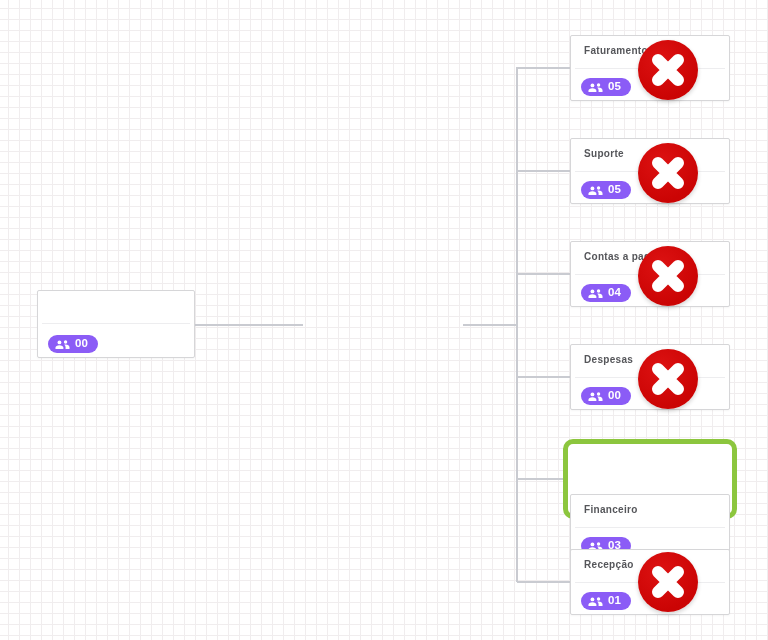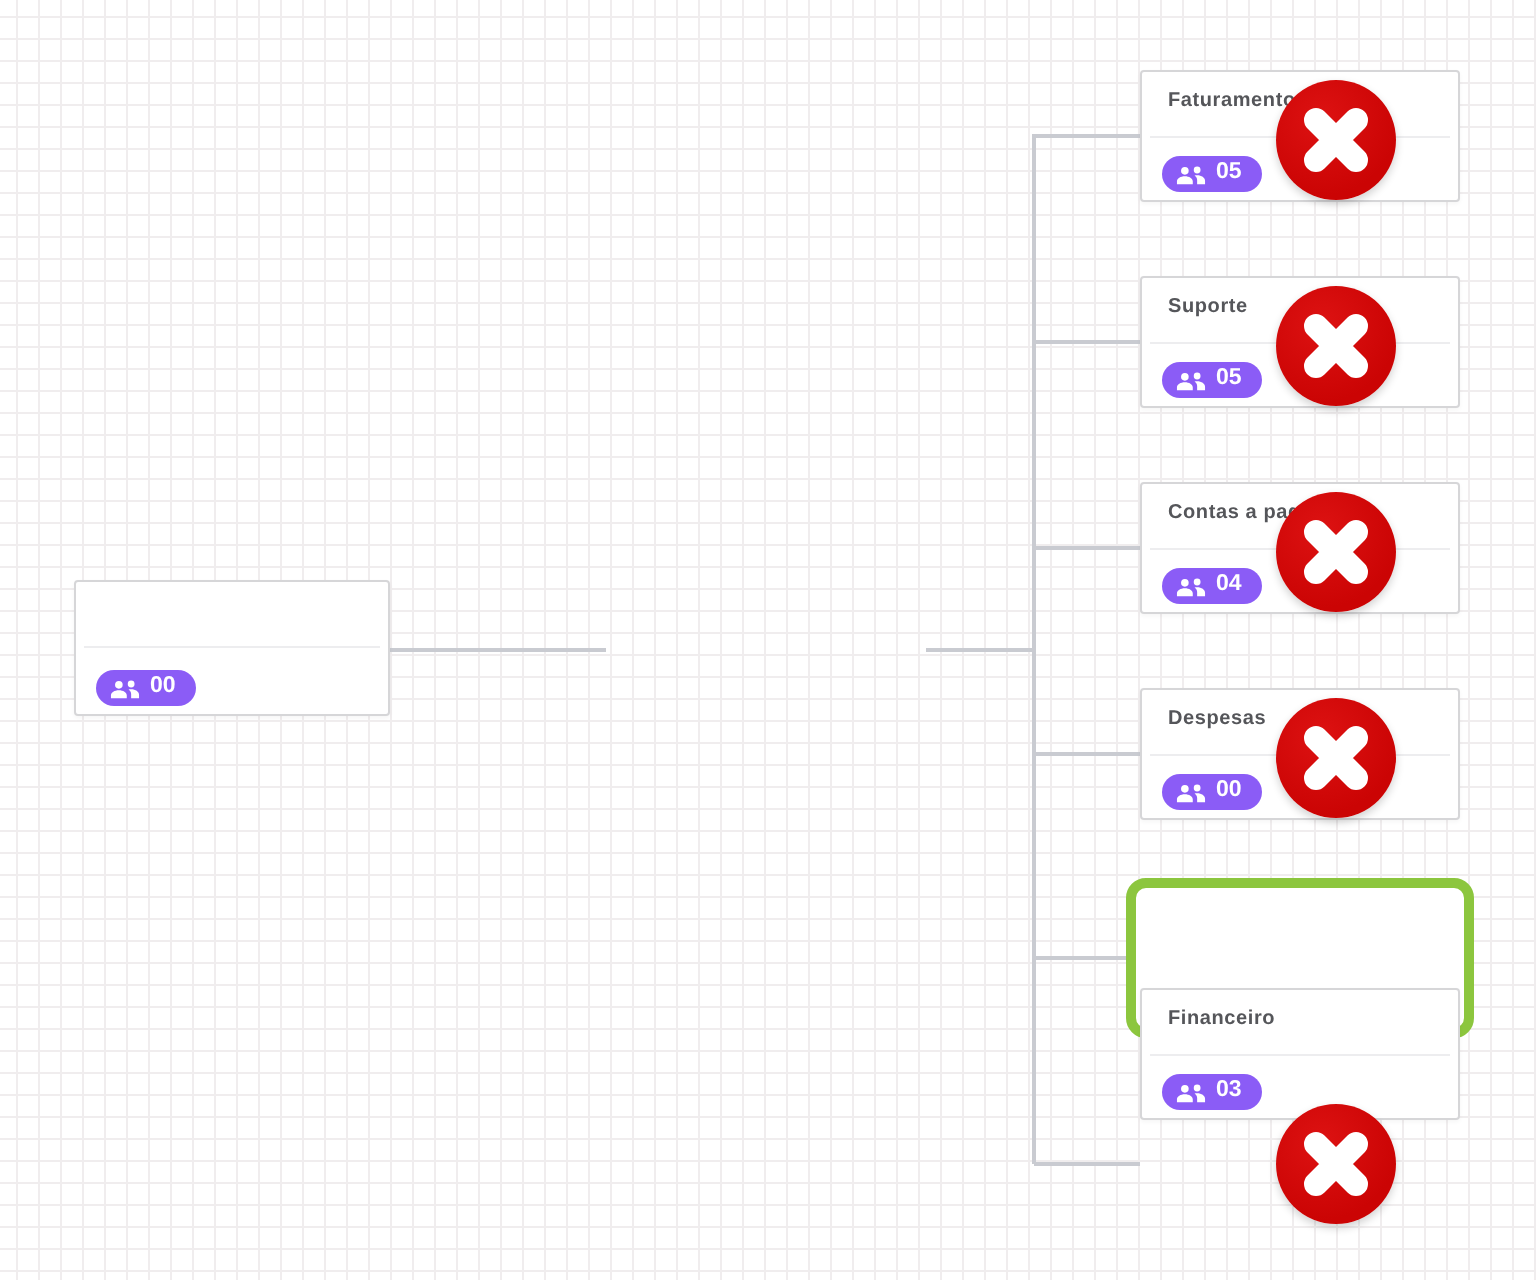--- a/index.html
+++ b/index.html
@@ -187,20 +187,33 @@
           <circle cx="6.5" cy="3.2" r="2.8"></circle>
             <circle cx="15.5" cy="2.6" r="2.5"></circle>
           <path d="M6.5 7.2c-3.2 0-5.8 1.6-5.8 3.6V13h11.6v-2.2c0-2-2.6-3.6-5.8-3.6z"></path>
           <path d="M15.5 6.4c-.7 0-1.3.08-1.9.22 1.2.9 1.9 2.05 1.9 3.38V13h5.8v-2.6c0-2.2-2.6-4-5.8-4z"></path>
         </svg>
         <span>03</span>
       </div>
     </div>
   </div>
 
+  <div class="node" style="left:570px;top:549px;">
+    <div class="node-title">Recepção</div>
+    <div class="node-sep"></div>
+    <div class="badge">
+      <svg width="15" height="10" viewBox="0 0 22 14">
+        <circle cx="6.5" cy="3.2" r="2.8"></circle>
+          <circle cx="15.5" cy="2.6" r="2.5"></circle>
+        <path d="M6.5 7.2c-3.2 0-5.8 1.6-5.8 3.6V13h11.6v-2.2c0-2-2.6-3.6-5.8-3.6z"></path>
+        <path d="M15.5 6.4c-.7 0-1.3.08-1.9.22 1.2.9 1.9 2.05 1.9 3.38V13h5.8v-2.6c0-2.2-2.6-4-5.8-4z"></path>
+      </svg>
+      <span>01</span>
+    </div>
+  </div>
 
   <div class="error-circle" style="top:40px;">
     <svg width="60" height="60" viewBox="0 0 60 60">
       <path d="M20 20 L40 40 M40 20 L20 40" stroke="#ffffff" stroke-width="12" stroke-linecap="round" fill="none"></path>
     </svg>
   </div>
   <div class="error-circle" style="top:143px;">
     <svg width="60" height="60" viewBox="0 0 60 60">
       <path d="M20 20 L40 40 M40 20 L20 40" stroke="#ffffff" stroke-width="12" stroke-linecap="round" fill="none"></path>
     </svg>

